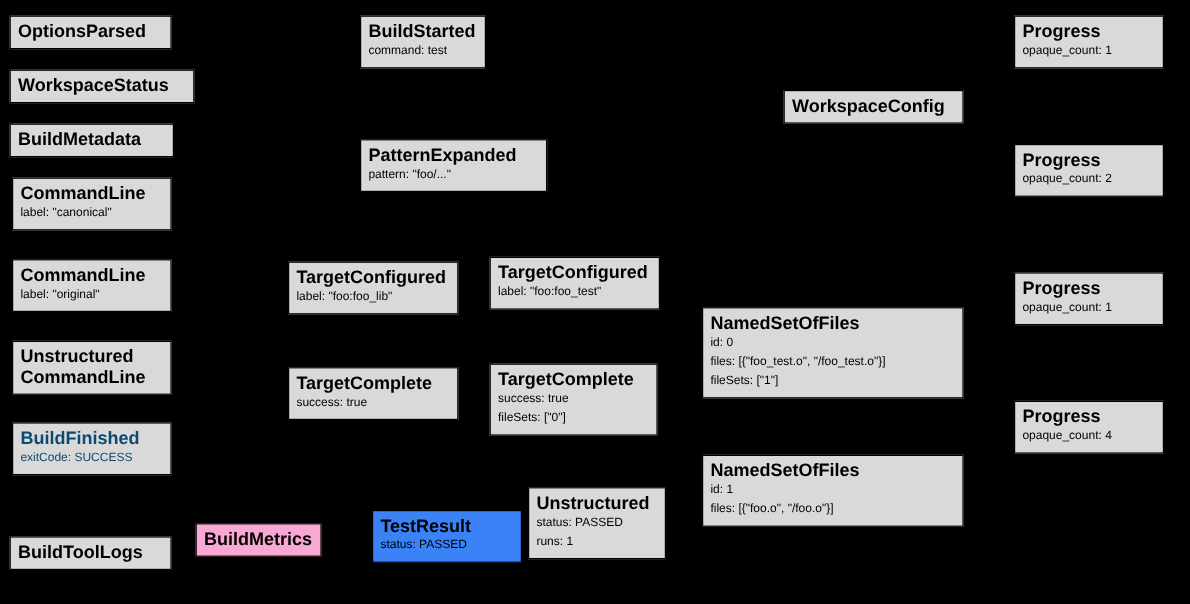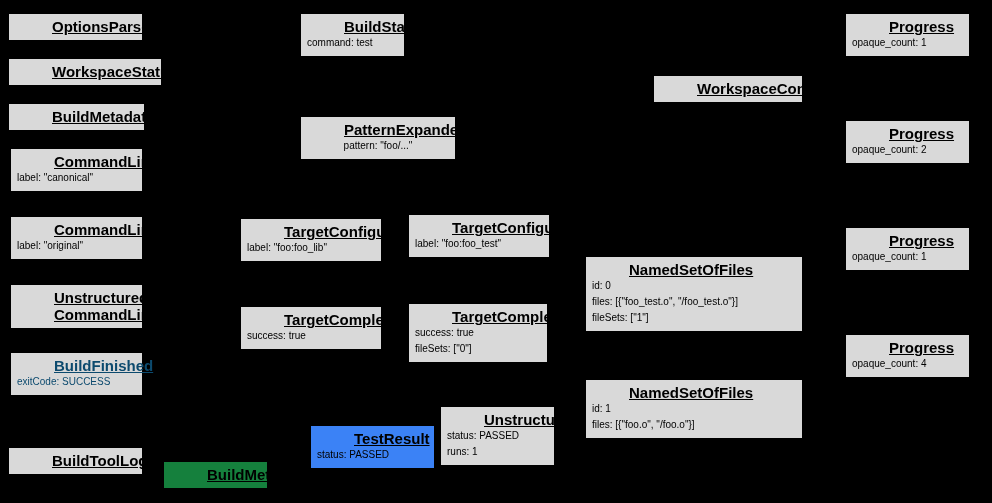--- a/index.html
+++ b/index.html
@@ -24,22 +24,20 @@
     color: #000000;
     white-space: nowrap;
   }
   .node-title {
     font-weight: bold;
     font-size: 15px;
     line-height: 17px;
   }
   .node-title span {
     display: block;
-    text-decoration: underline;
-    margin-left: 37px;
   }
   .node-line {
     font-size: 10px;
     line-height: 16px;
     font-weight: normal;
   }
 </style>
 </head>
 <body>
 
@@ -81,32 +79,32 @@
       <div class="node-title">
         <span>BuildFinished</span>
       </div>
       <div class="node-line">exitCode: SUCCESS</div>
     </div>
     <div class="node" style="left: 8px; top: 447px; width: 135px; background: rgb(217, 217, 217); color: rgb(0, 0, 0);">
       <div class="node-title">
         <span>BuildToolLogs</span>
       </div>
     </div>
-    <div class="node" style="left: 163px; top: 461px; width: 105px; background: #15803d; color: rgb(0, 0, 0);">
+    <div class="node" style="left: 163px; top: 436px; width: 105px; background: #f9a8d4; color: rgb(0, 0, 0);">
       <div class="node-title">
         <span>BuildMetrics</span>
       </div>
     </div>
     <div class="node" style="left: 300px; top: 13px; width: 105px; background: rgb(217, 217, 217); color: rgb(0, 0, 0);">
       <div class="node-title">
         <span>BuildStarted</span>
       </div>
       <div class="node-line">command: test</div>
     </div>
-    <div class="node" style="left: 300px; top: 116px; width: 156px; background: rgb(217, 217, 217); color: rgb(0, 0, 0); text-align: center;">
+    <div class="node" style="left: 300px; top: 116px; width: 156px; background: rgb(217, 217, 217); color: rgb(0, 0, 0);">
       <div class="node-title">
         <span>PatternExpanded</span>
       </div>
       <div class="node-line">pattern: "foo/..."</div>
     </div>
     <div class="node" style="left: 240px; top: 218px; width: 142px; background: rgb(217, 217, 217); color: rgb(0, 0, 0);">
       <div class="node-title">
         <span>TargetConfigured</span>
       </div>
       <div class="node-line">label: "foo:foo_lib"</div>

